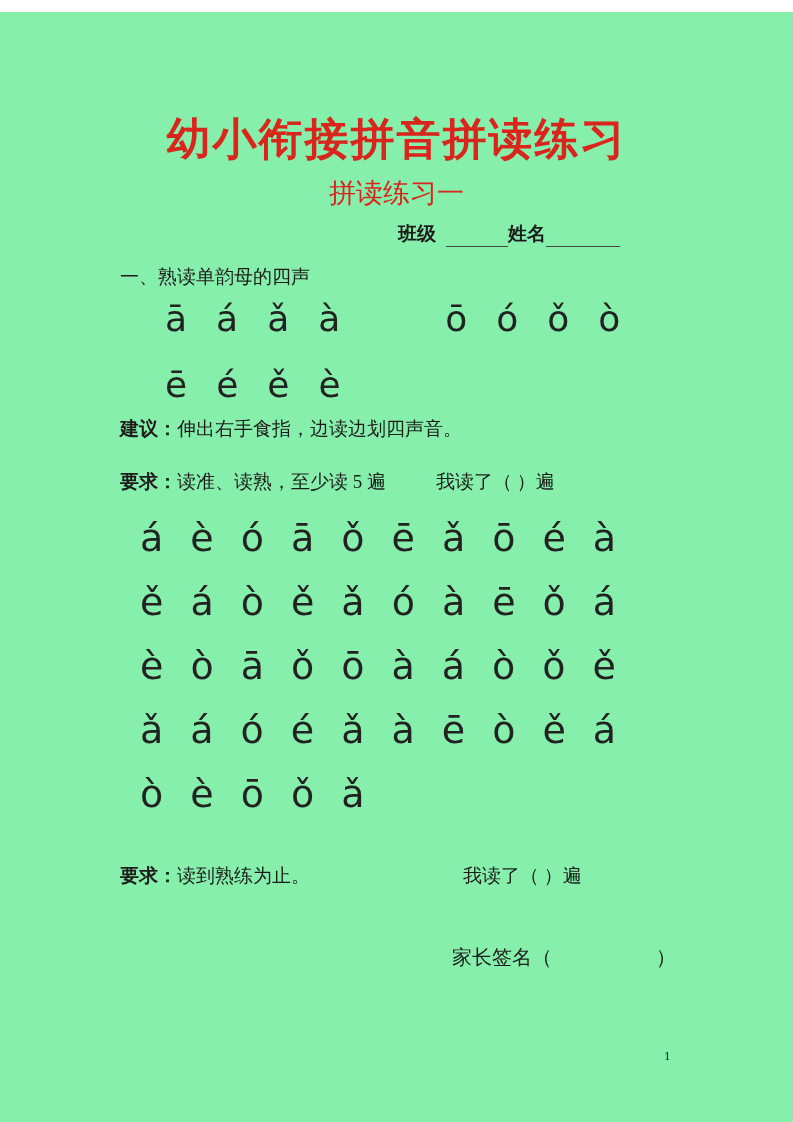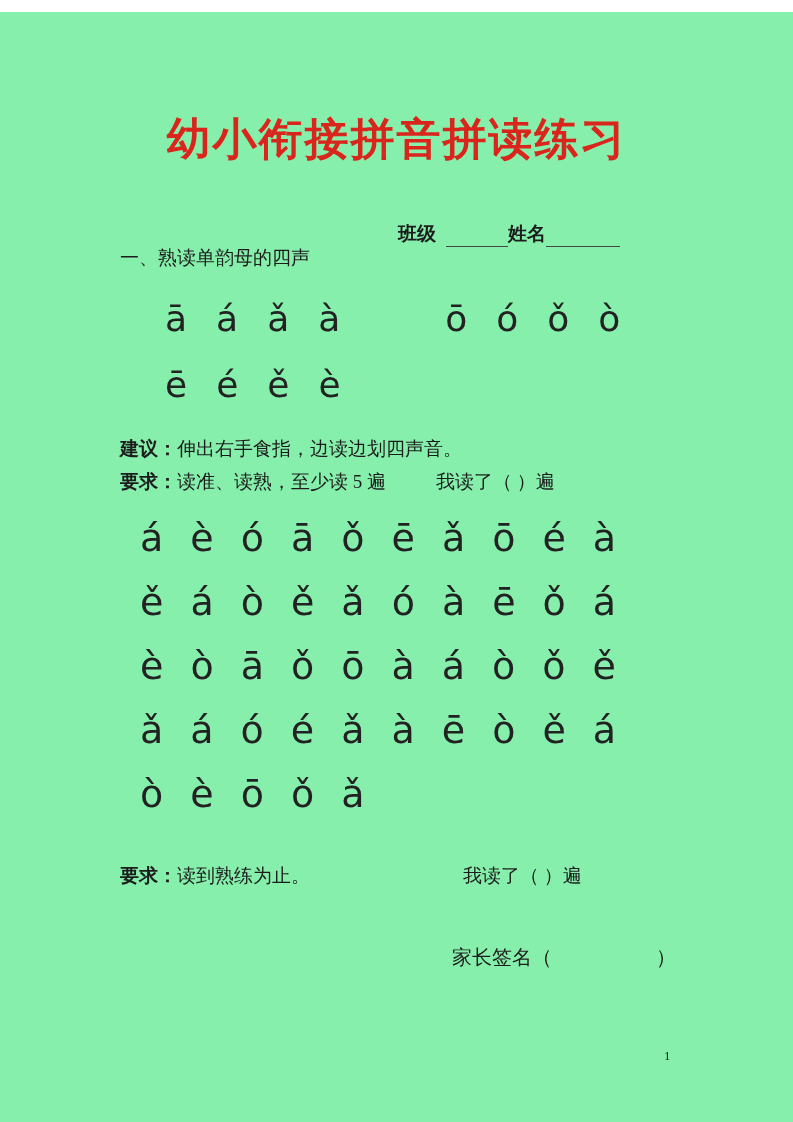--- a/index.html
+++ b/index.html
@@ -49,21 +49,21 @@
   .blank-line {
     display: inline-block;
     border-bottom: 1.5px solid #444;
     height: 19px;
     vertical-align: bottom;
   }
   .blank-class { width: 62px; margin-left: 10px; }
   .blank-name  { width: 74px; }
   .section-heading {
     position: absolute;
-    top: 233px;
+    top: 252px;
     left: 120px;
     font-size: 19px;
   }
   .tone-row {
     position: absolute;
     left: 165px;
     display: flex;
     align-items: flex-end;
     font-size: 36px;
     font-family: "DejaVu Sans", "Liberation Sans", sans-serif;
@@ -73,21 +73,21 @@
   .tone-row-2 { top: 352px; }
   .tone-group { display: flex; }
   .tone-group + .tone-group { margin-left: 76px; }
   .tone-group span { margin-right: 29px; }
   .body-line {
     position: absolute;
     left: 120px;
     font-size: 19px;
     white-space: nowrap;
   }
-  .line-suggestion { top: 424px; }
+  .line-suggestion { top: 404px; }
   .line-requirement-1 { top: 457px; }
   .line-requirement-2 { top: 851px; }
   .line-notice { top: 896px; }
   .bold-label {
     font-weight: bold;
     font-family: "Liberation Sans", "DejaVu Sans", sans-serif;
   }
   .tally-1 { margin-left: 50px; }
   .tally-2 { margin-left: 153px; }
   .practice-grid {
@@ -123,20 +123,21 @@
     color: #222;
   }
 </style>
 </head>
 <body>
 
 <div class="page">
 
   <div class="doc-title">幼小衔接拼音拼读练习</div>
 
+  <div class="doc-subtitle">拼读练习一</div>
 
   <div class="meta-line">
     <span>班级</span><span class="blank-line blank-class"></span><span>姓名</span><span class="blank-line blank-name"></span>
   </div>
 
   <div class="section-heading">一、熟读单韵母的四声</div>
 
   <div class="tone-row tone-row-1">
     <div class="tone-group">
         <span>ā</span>

